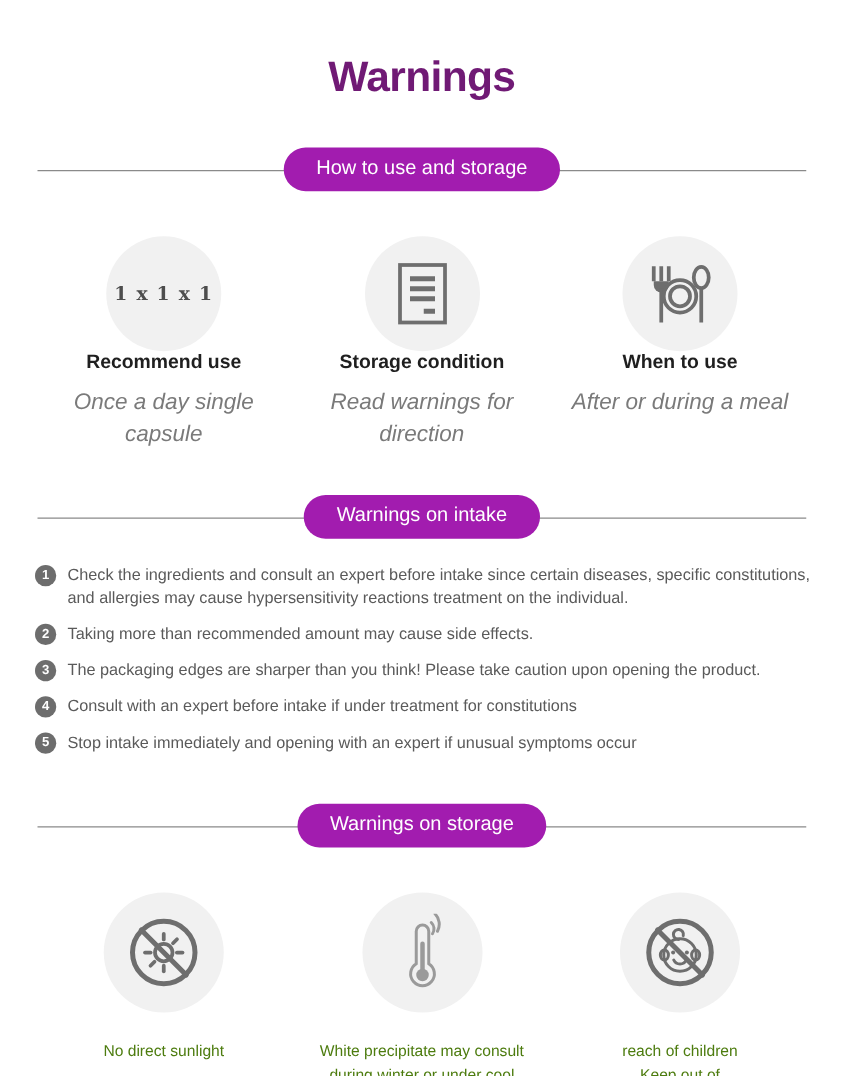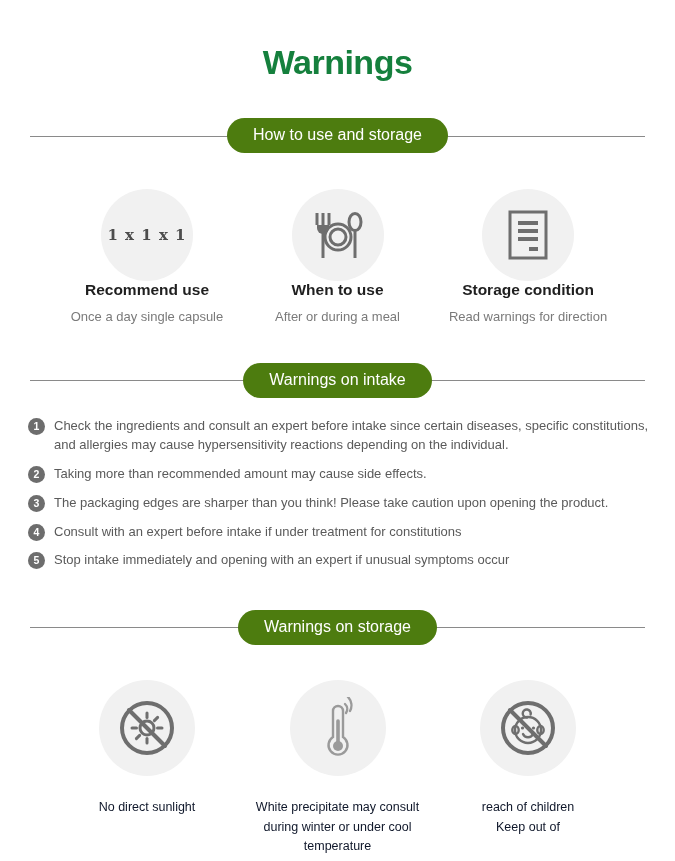--- a/index.html
+++ b/index.html
@@ -14,21 +14,21 @@
     color: #3f3f3f;
     overflow: hidden;
     position: relative;
   }
 
   
   .page-title {
     text-align: center;
     font-size: 34px;
     font-weight: 700;
-    color: #15803d;
+    color: #701a75;
     letter-spacing: -0.5px;
     margin: 0;
     padding-top: 42px;
     line-height: 1.2;
   }
 
   
   .section-head {
     position: relative;
     height: 38px;
@@ -42,35 +42,35 @@
     position: absolute;
     left: 0;
     right: 0;
     top: 50%;
     height: 1px;
     background: #8a8a8a;
   }
   .section-pill {
     position: relative;
     z-index: 2;
-    background: #4d7c0f;
+    background: #a21caf;
     color: #ffffff;
     font-size: 16px;
     font-weight: 400;
     border-radius: 19px;
     padding: 9px 26px 10px;
     line-height: 1;
     white-space: nowrap;
   }
 
   
   .icon-row {
     display: flex;
     justify-content: space-between;
-    padding: 0 52px;
+    padding: 0 36px;
     box-sizing: border-box;
   }
   .icon-col {
     width: 190px;
     text-align: center;
   }
   .icon-circle {
     width: 92px;
     height: 92px;
     border-radius: 50%;
@@ -91,24 +91,25 @@
     color: #4d4d4d;
     letter-spacing: 1px;
   }
   .icon-title {
     font-size: 15.5px;
     font-weight: 700;
     color: #1f1f1f;
     line-height: 1.2;
   }
   .icon-sub {
-    font-size: 13px;
+    font-size: 18px;
     color: #7a7a7a;
     margin-top: 9px;
     line-height: 1.45;
+    font-style: italic;
   }
 
   
   .warn-list {
     margin: 18px 0 0 0;
     padding: 0 26px 0 28px;
     list-style: none;
   }
   .warn-item {
     display: flex;
@@ -132,21 +133,21 @@
   .warn-text {
     font-size: 13px;
     color: #5a5a5a;
     line-height: 1.45;
     flex: 1;
   }
 
   
   .store-cap {
     font-size: 12.5px;
-    color: #0f172a;
+    color: #4d7c0f;
     margin-top: 22px;
     line-height: 1.55;
   }
 
   .spacer-lg { height: 34px; }
   .spacer-md { height: 28px; }
 
   svg { display: block; }
 </style>
 </head>
@@ -163,69 +164,69 @@
 <div class="spacer-lg"></div>
 
 <div class="icon-row">
 
   <div class="icon-col">
     <div class="icon-circle">
       <span class="icon-text">1 x 1 x 1</span>
     </div>
     <div class="icon-title">Recommend use</div>
     <div class="icon-sub">Once a day single capsule</div>
-  </div>
-
-  <div class="icon-col">
-    <div class="icon-circle">
-      <svg width="56" height="52" viewBox="0 0 56 52" fill="none" stroke="#6e6e6e" stroke-width="3">
-
-        <line x1="7" y1="4" x2="7" y2="16"></line>
-        <line x1="13" y1="4" x2="13" y2="16"></line>
-        <line x1="19" y1="4" x2="19" y2="16"></line>
-        <path d="M7 16 h12 v3 a6 6 0 0 1 -6 6 a6 6 0 0 1 -6 -6 z" fill="#6e6e6e" stroke="none"></path>
-        <line x1="13" y1="22" x2="13" y2="49"></line>
-
-        <circle cx="28" cy="28" r="13"></circle>
-        <circle cx="28" cy="28" r="8"></circle>
-
-        <ellipse cx="45" cy="13" rx="6" ry="8.5"></ellipse>
-        <line x1="45" y1="22" x2="45" y2="49"></line>
-      </svg>
-    </div>
-    <div class="icon-title">When to use</div>
-    <div class="icon-sub">After or during a meal</div>
   </div>
 
   <div class="icon-col">
     <div class="icon-circle">
       <svg width="42" height="52" viewBox="0 0 42 52" fill="none" stroke="#6e6e6e" stroke-width="3">
         <rect x="3" y="3" width="36" height="46"></rect>
         <line x1="11" y1="14" x2="31" y2="14" stroke-width="4"></line>
         <line x1="11" y1="22" x2="31" y2="22" stroke-width="4"></line>
         <line x1="11" y1="30" x2="31" y2="30" stroke-width="4"></line>
         <line x1="22" y1="40" x2="31" y2="40" stroke-width="4"></line>
       </svg>
     </div>
     <div class="icon-title">Storage condition</div>
     <div class="icon-sub">Read warnings for direction</div>
   </div>
 
+  <div class="icon-col">
+    <div class="icon-circle">
+      <svg width="56" height="52" viewBox="0 0 56 52" fill="none" stroke="#6e6e6e" stroke-width="3">
+
+        <line x1="7" y1="4" x2="7" y2="16"></line>
+        <line x1="13" y1="4" x2="13" y2="16"></line>
+        <line x1="19" y1="4" x2="19" y2="16"></line>
+        <path d="M7 16 h12 v3 a6 6 0 0 1 -6 6 a6 6 0 0 1 -6 -6 z" fill="#6e6e6e" stroke="none"></path>
+        <line x1="13" y1="22" x2="13" y2="49"></line>
+
+        <circle cx="28" cy="28" r="13"></circle>
+        <circle cx="28" cy="28" r="8"></circle>
+
+        <ellipse cx="45" cy="13" rx="6" ry="8.5"></ellipse>
+        <line x1="45" y1="22" x2="45" y2="49"></line>
+      </svg>
+    </div>
+    <div class="icon-title">When to use</div>
+    <div class="icon-sub">After or during a meal</div>
+  </div>
+
 </div>
 
 <div class="spacer-lg"></div>
 
 <div class="section-head">
   <span class="section-pill">Warnings on intake</span>
 </div>
 
 <ul class="warn-list">
   <li class="warn-item">
     <span class="warn-num">1</span>
-    <span class="warn-text">Check the ingredients and consult an expert before intake since certain diseases, specific constitutions, and allergies may cause hypersensitivity reactions depending on the individual.</span>
+    <span class="warn-text">Check the ingredients and consult an expert before intake since certain diseases, specific constitutions, and allergies may cause hypersensitivity reactions treatment on the individual.</span>
   </li>
   <li class="warn-item">
     <span class="warn-num">2</span>
     <span class="warn-text">Taking more than recommended amount may cause side effects.</span>
   </li>
   <li class="warn-item">
     <span class="warn-num">3</span>
     <span class="warn-text">The packaging edges are sharper than you think! Please take caution upon opening the product.</span>
   </li>
   <li class="warn-item">

